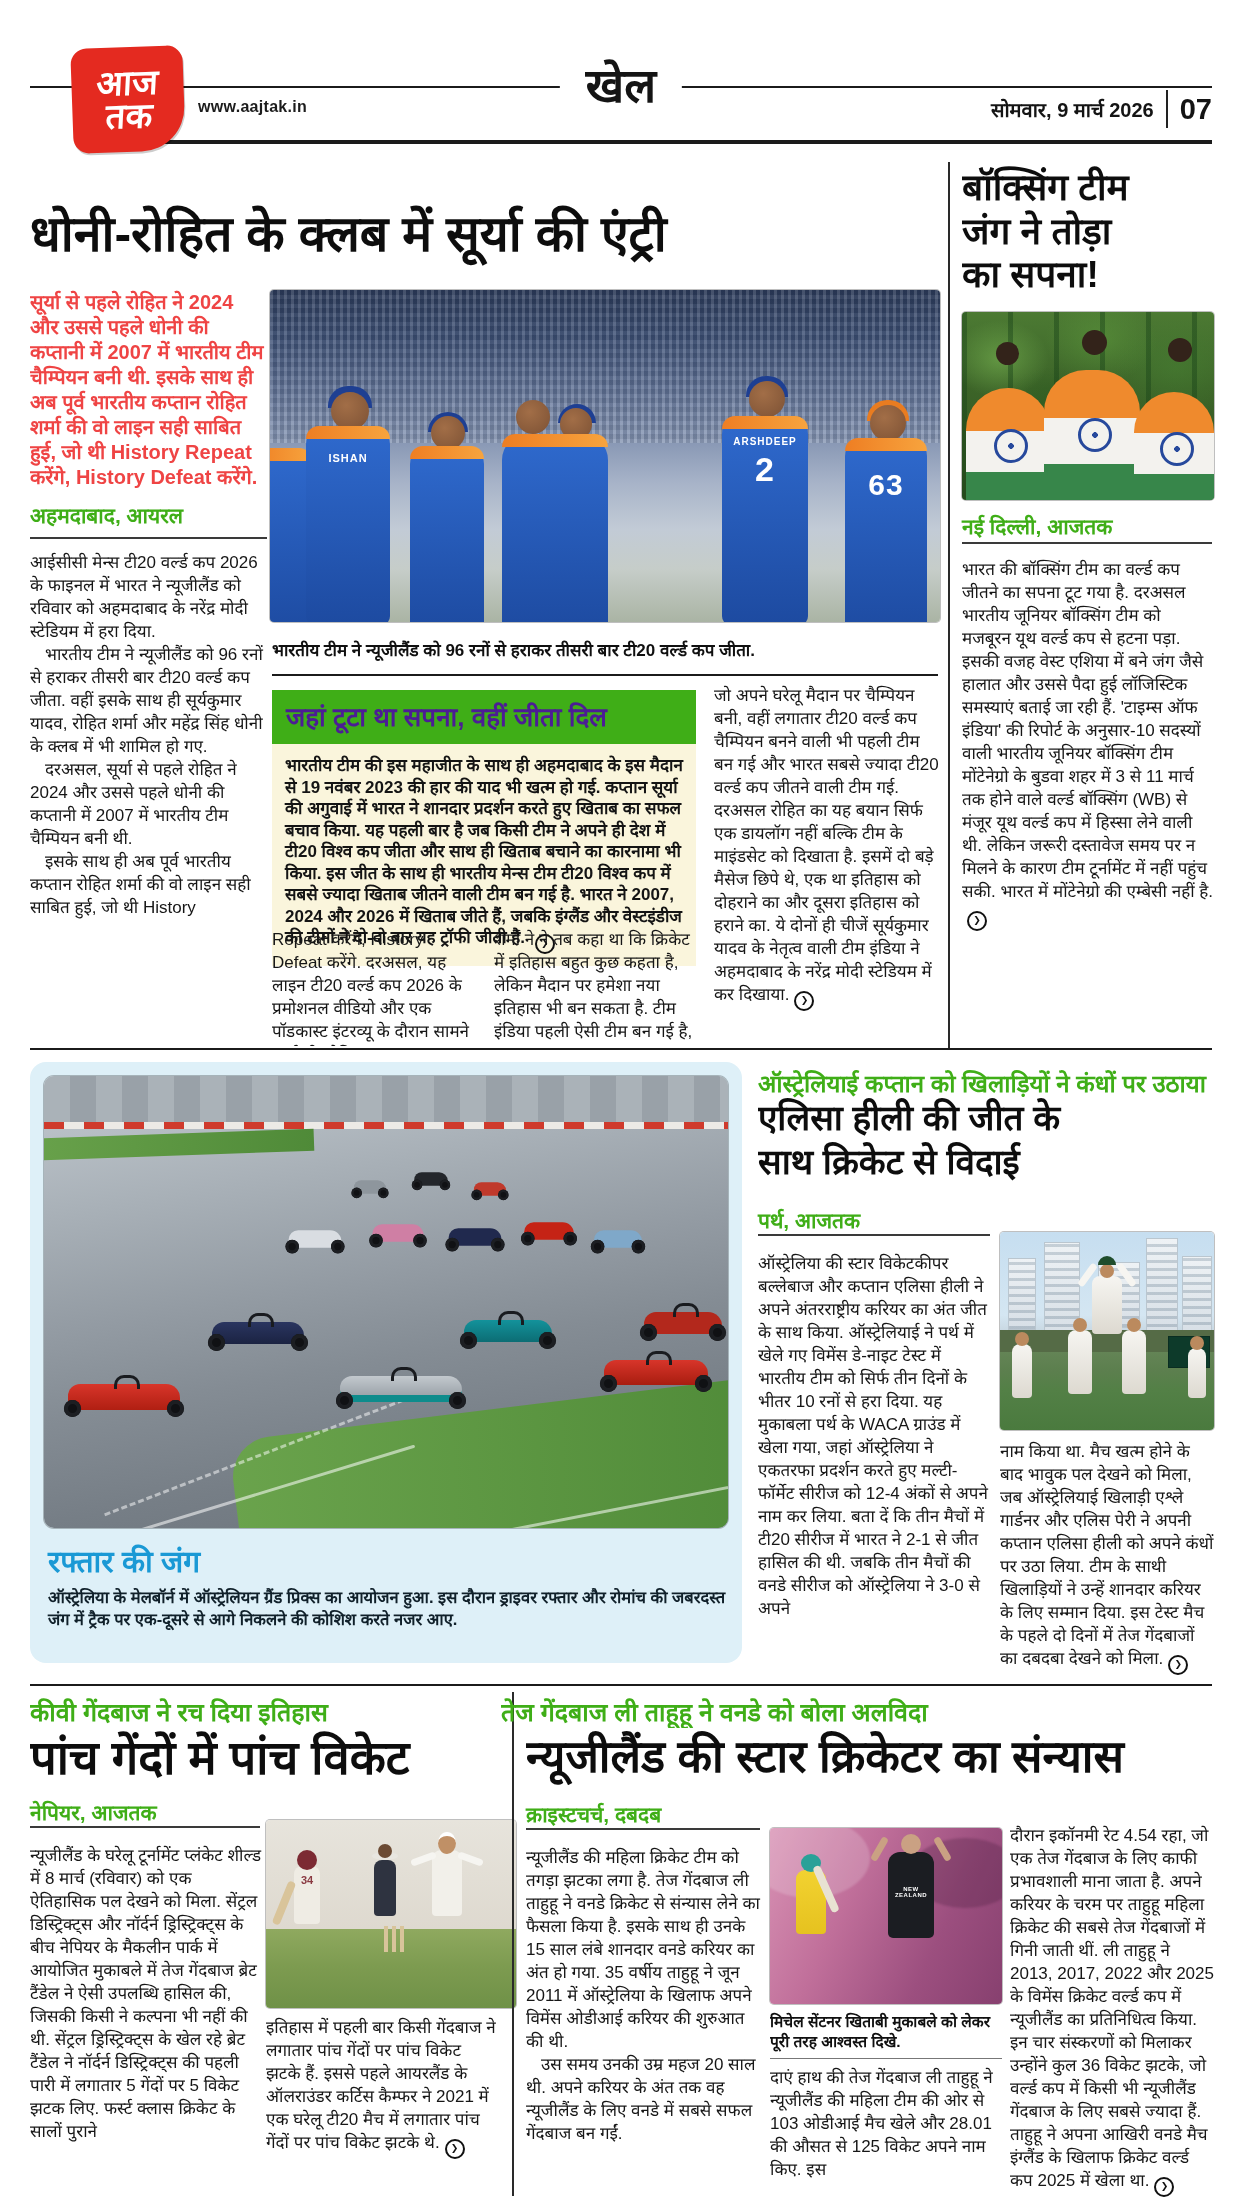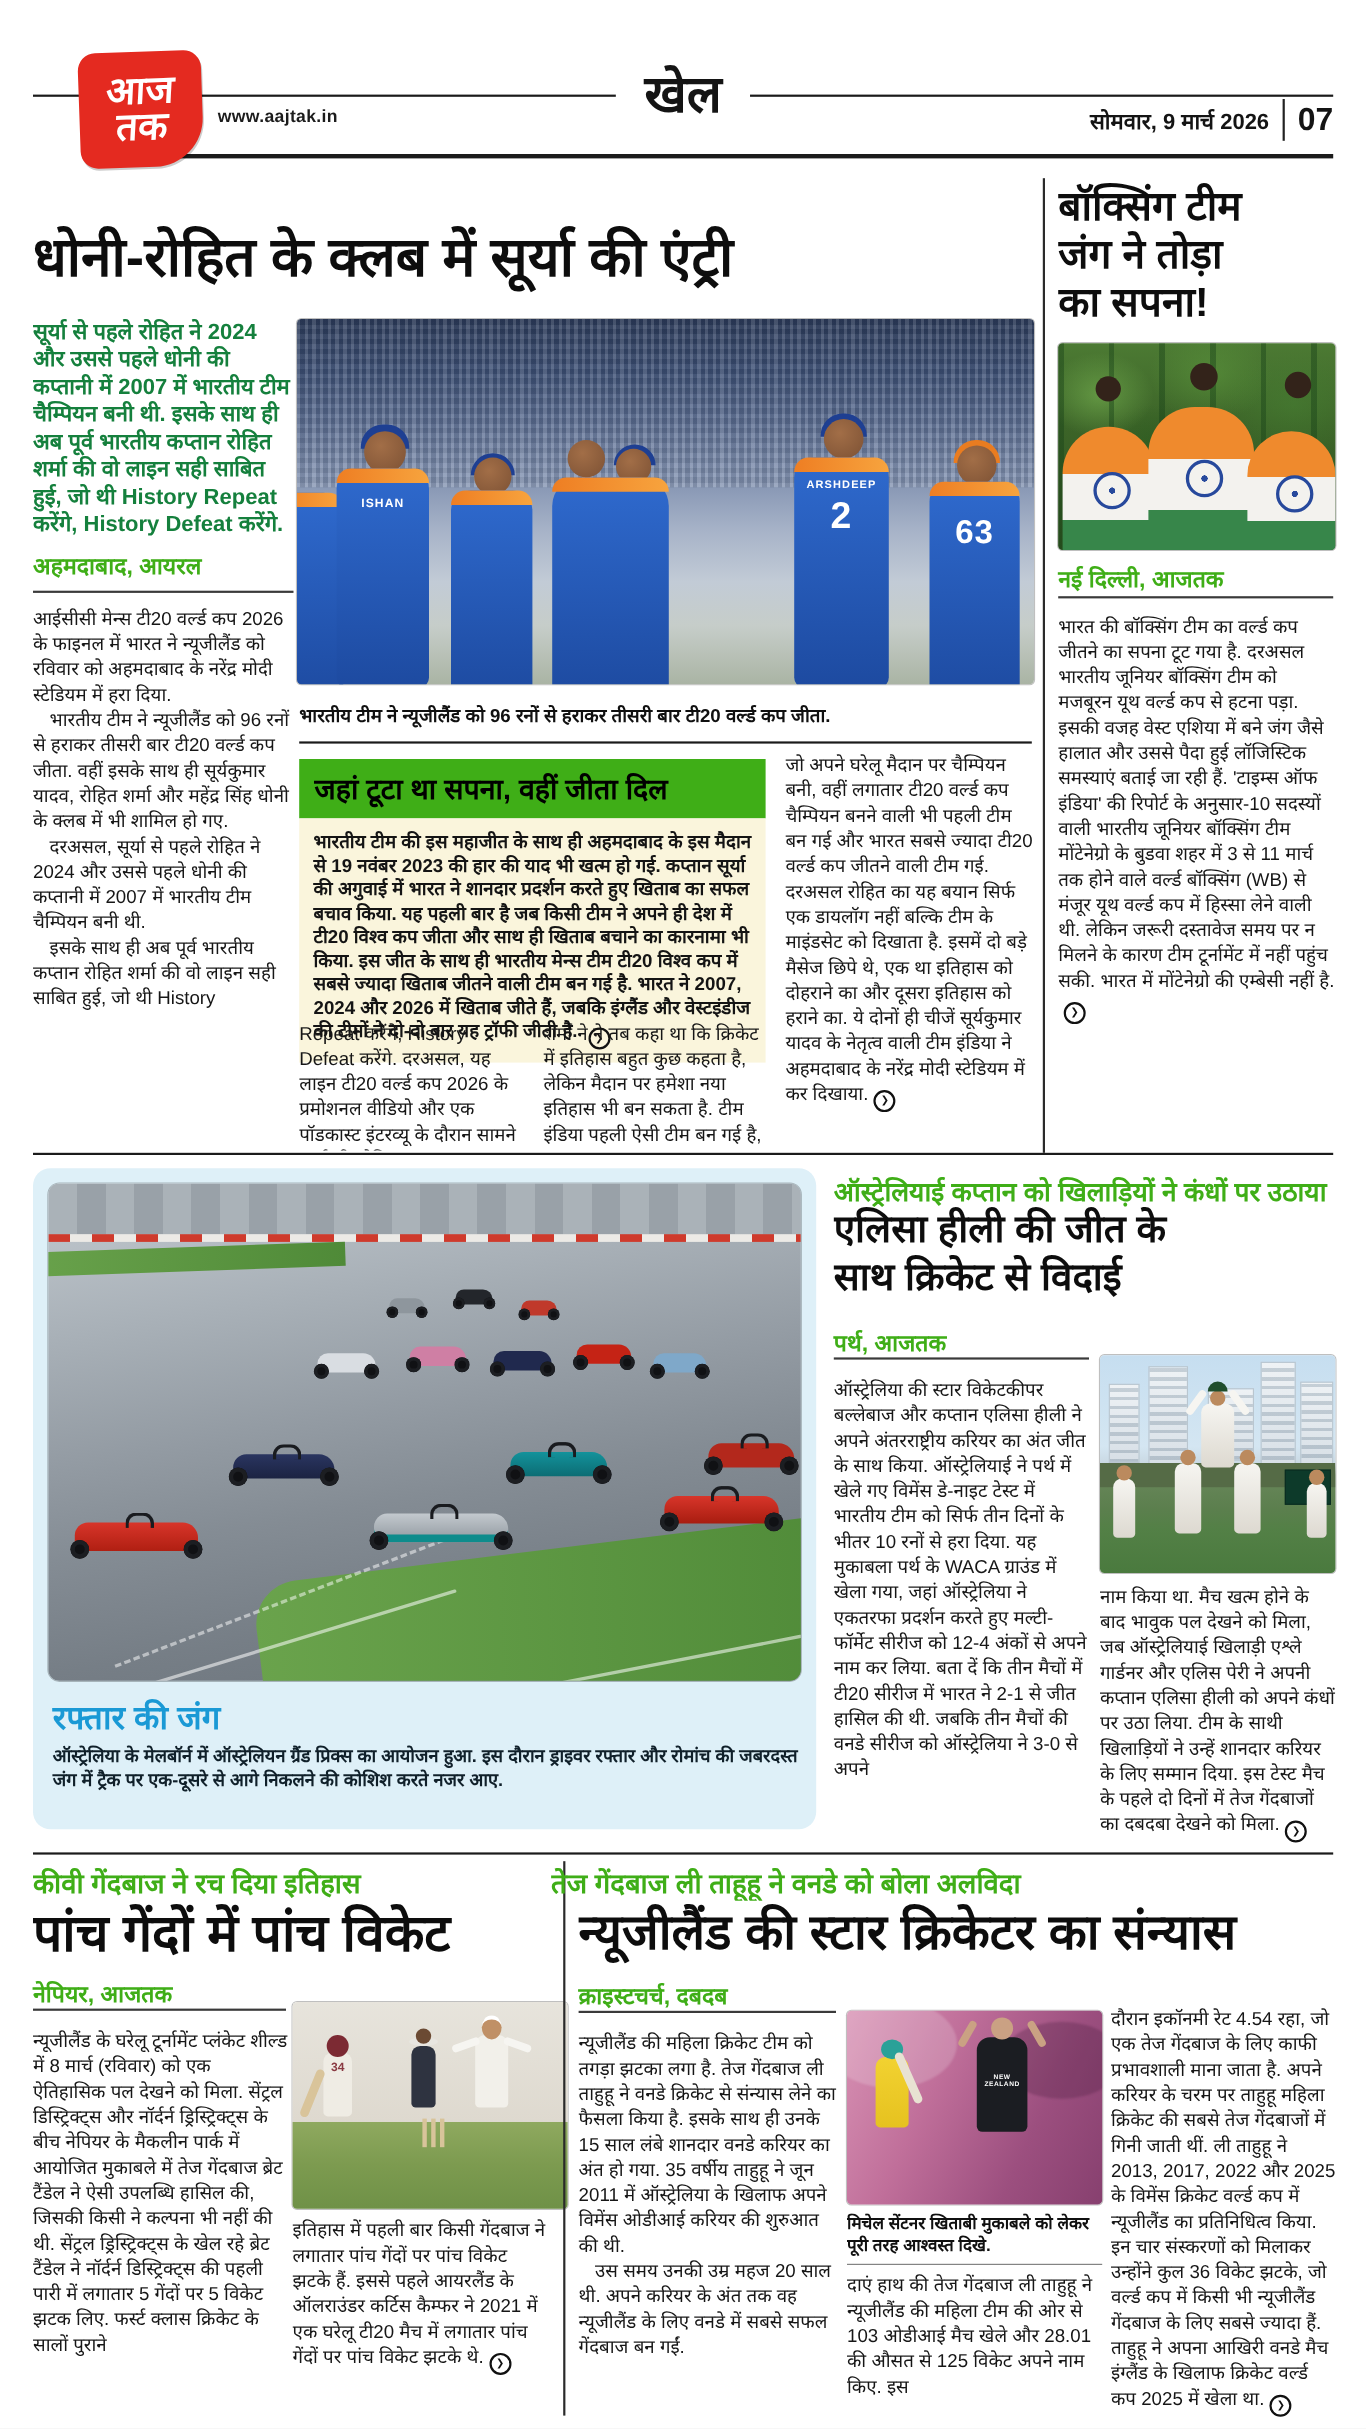--- a/index.html
+++ b/index.html
@@ -21,28 +21,28 @@
   .pno{font-size:29px;font-weight:800;}
   
   .kick{position:absolute;color:var(--accent-green,#3fae17);font-weight:800;white-space:nowrap;overflow:hidden;}
   .hl{position:absolute;font-weight:800;color:#0d0d0d;white-space:nowrap;overflow:hidden;}
   .hl.multi{white-space:normal;}
   .hl .hlline{display:block;}
   .dl{position:absolute;color:var(--accent-green,#3fae17);font-weight:800;font-size:21px;white-space:nowrap;}
   .col{position:absolute;font-size:17px;line-height:23px;color:#161616;overflow:hidden;text-align:left;}
   .col p{margin:0;}
   .col p+p{text-indent:15px;}
-  .lede{font-size:20px;line-height:25px;font-weight:700;color:#15803d;}
+  .lede{font-size:20px;line-height:25px;font-weight:700;color:#ef4444;}
   .capt{position:absolute;font-weight:700;font-size:17px;line-height:22px;color:#101010;overflow:hidden;}
   .smallcapt{font-size:15.5px;line-height:20px;}
   .arr{display:inline-block;width:16px;height:16px;border:2.5px solid #111;border-radius:50%;font-size:9px;
        line-height:15px;font-weight:800;text-align:center;vertical-align:-3px;margin-left:5px;color:#111;}
   
   .gbox{position:absolute;left:272px;top:690px;width:424px;}
-  .gbox .gt{background:var(--accent-green,#3fae17);padding:8px 14px 10px;font-size:26px;font-weight:800;color:#000000;}
+  .gbox .gt{background:var(--accent-green,#3fae17);padding:8px 14px 10px;font-size:26px;font-weight:800;color:#4c1d95;}
   .gbox .gb{background:var(--box-cream,#faf5dc);padding:11px 13px 12px;font-size:17px;line-height:21.5px;font-weight:700;color:#141414;}
   
   .f1box{position:absolute;left:30px;top:1062px;width:712px;height:601px;background:var(--box-blue,#def0f8);border-radius:16px;}
   .f1t{position:absolute;left:18px;top:478px;color:var(--caption-blue,#1a99d5);font-size:30px;font-weight:800;}
   .f1c{position:absolute;left:18px;top:524px;width:678px;font-size:16.5px;line-height:22px;font-weight:700;color:#10202a;}
   
   .ph{position:absolute;overflow:hidden;border-radius:4px;box-shadow:0 0 0 1px rgba(0,0,0,.25);}
   .ph .p{position:absolute;}
   
   .ph-cricket{background:linear-gradient(180deg,#2e3d5c 0%,#3e5176 14%,#5e7094 28%,#8494b2 44%,#a7b3c8 58%,#c2cbd6 72%,#c6cdc9 84%,#aab4a4 100%);}

